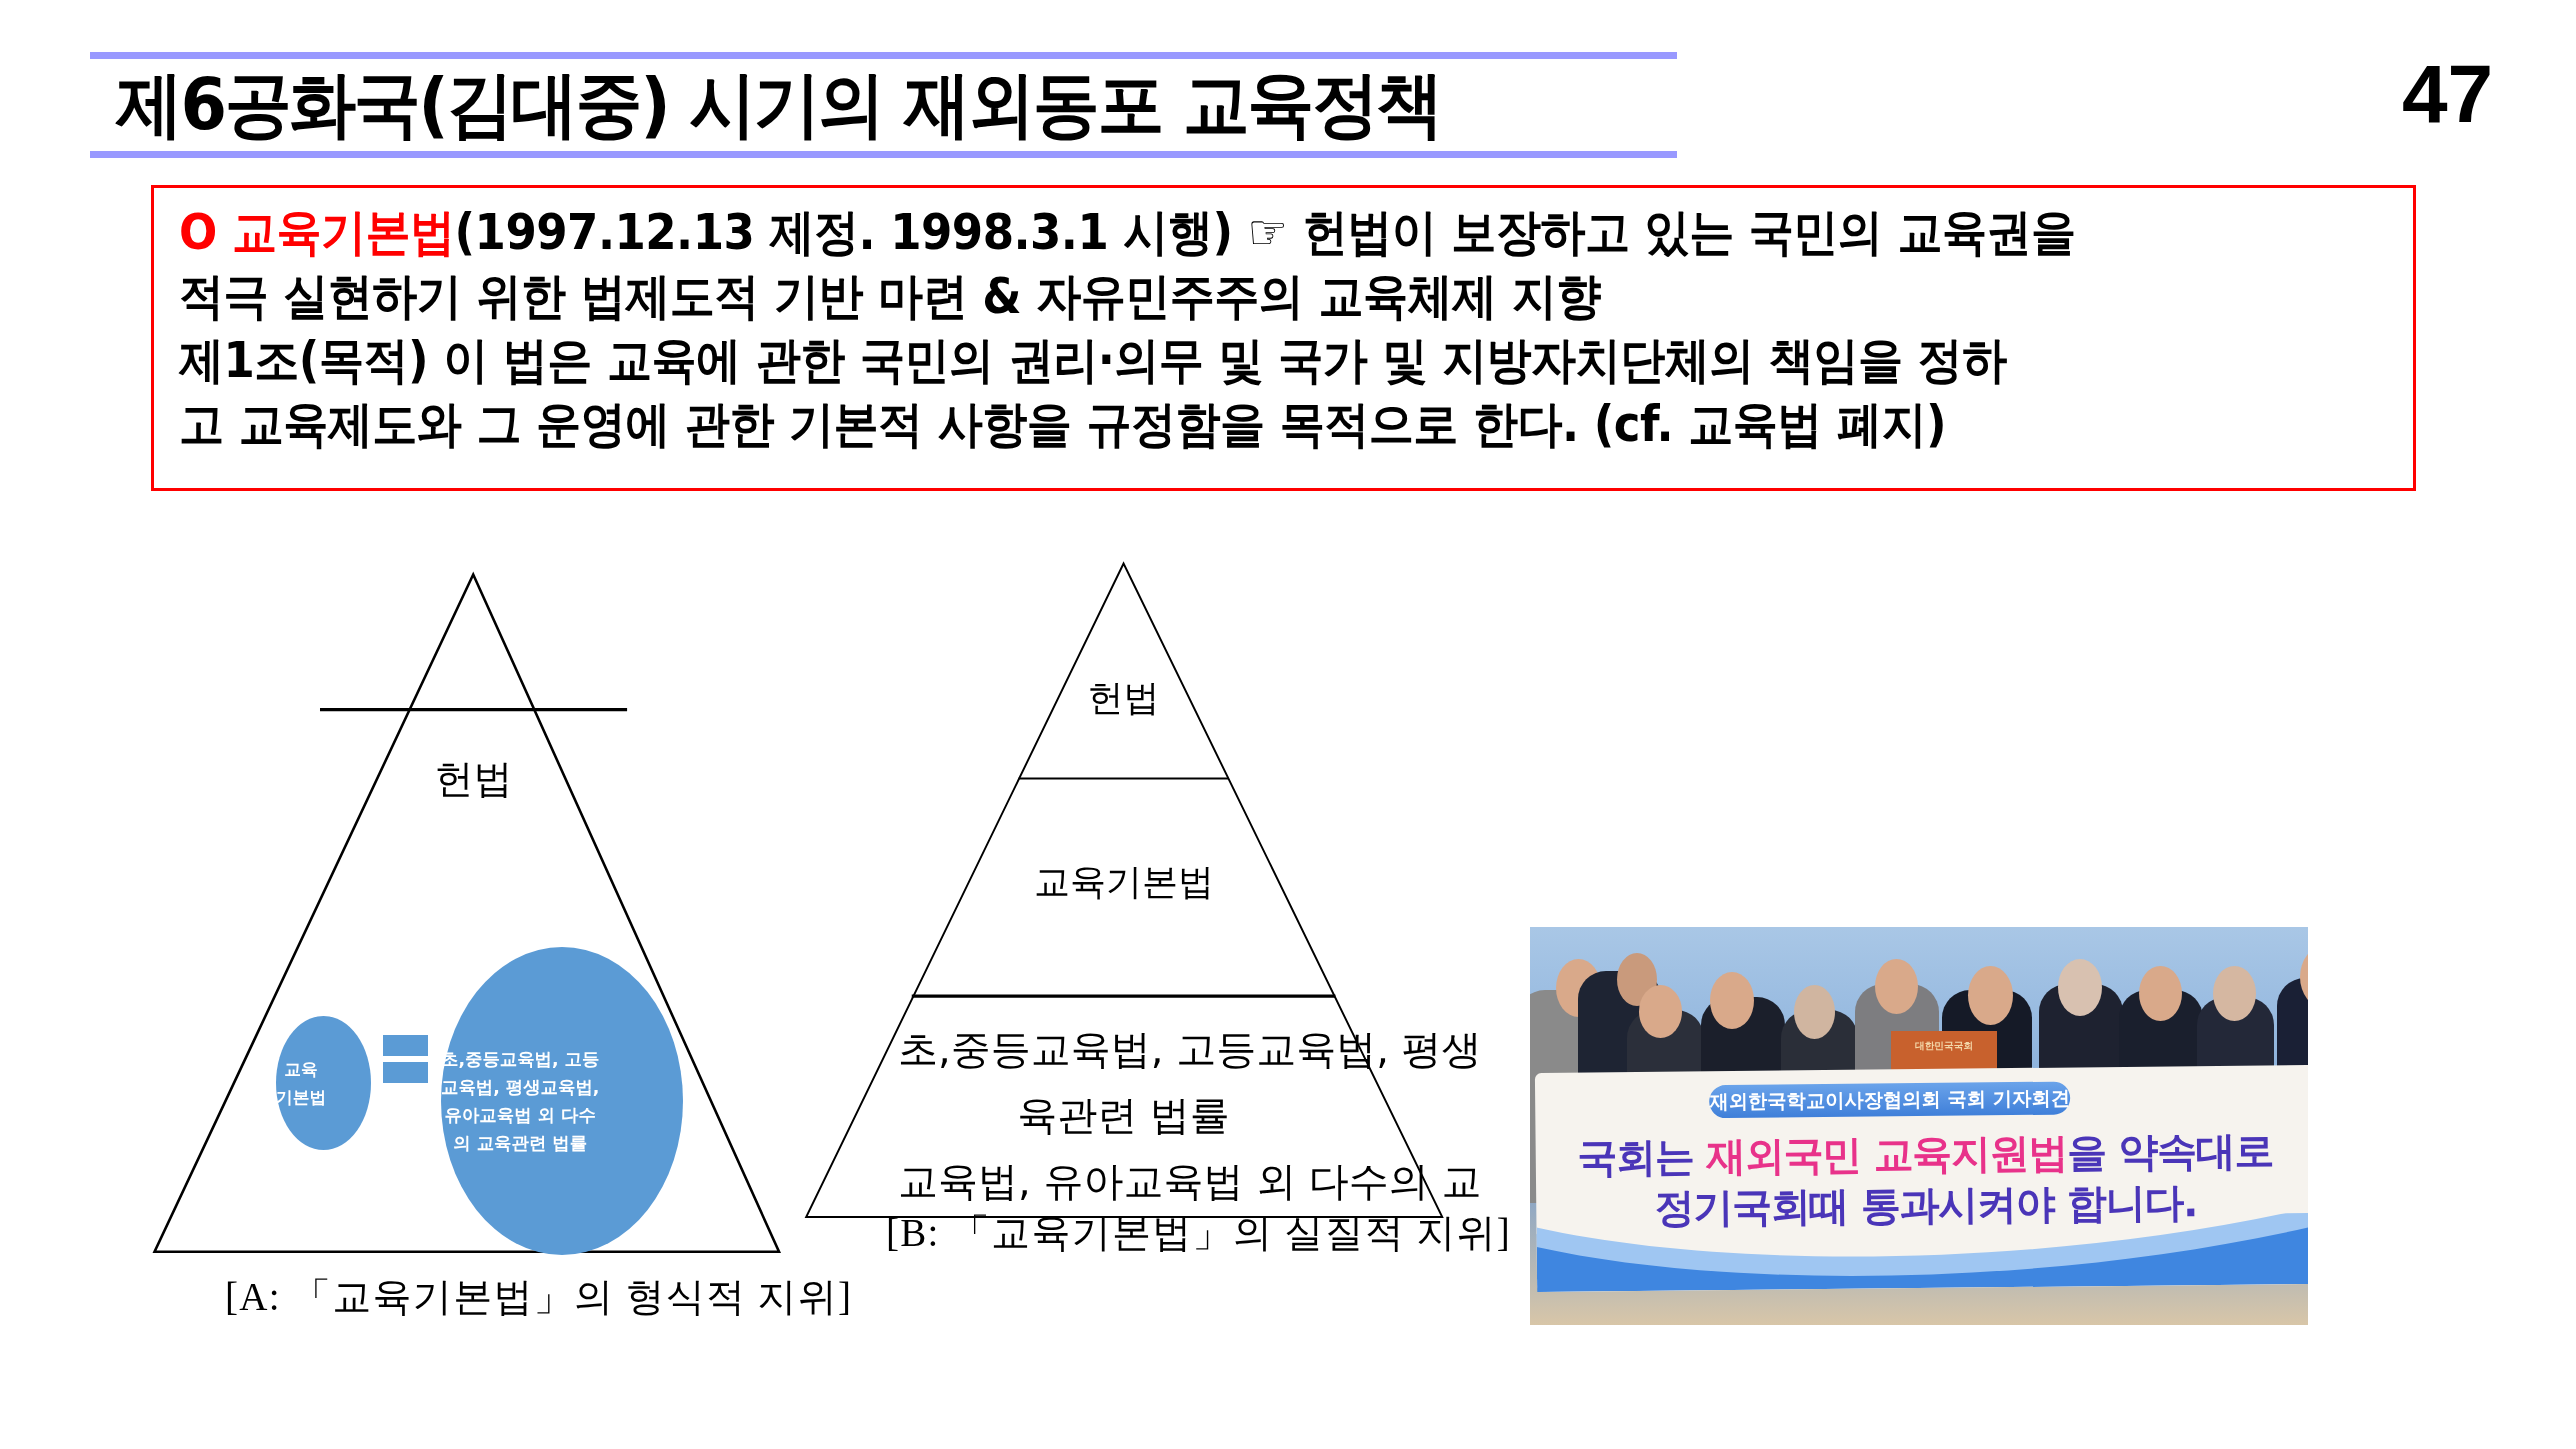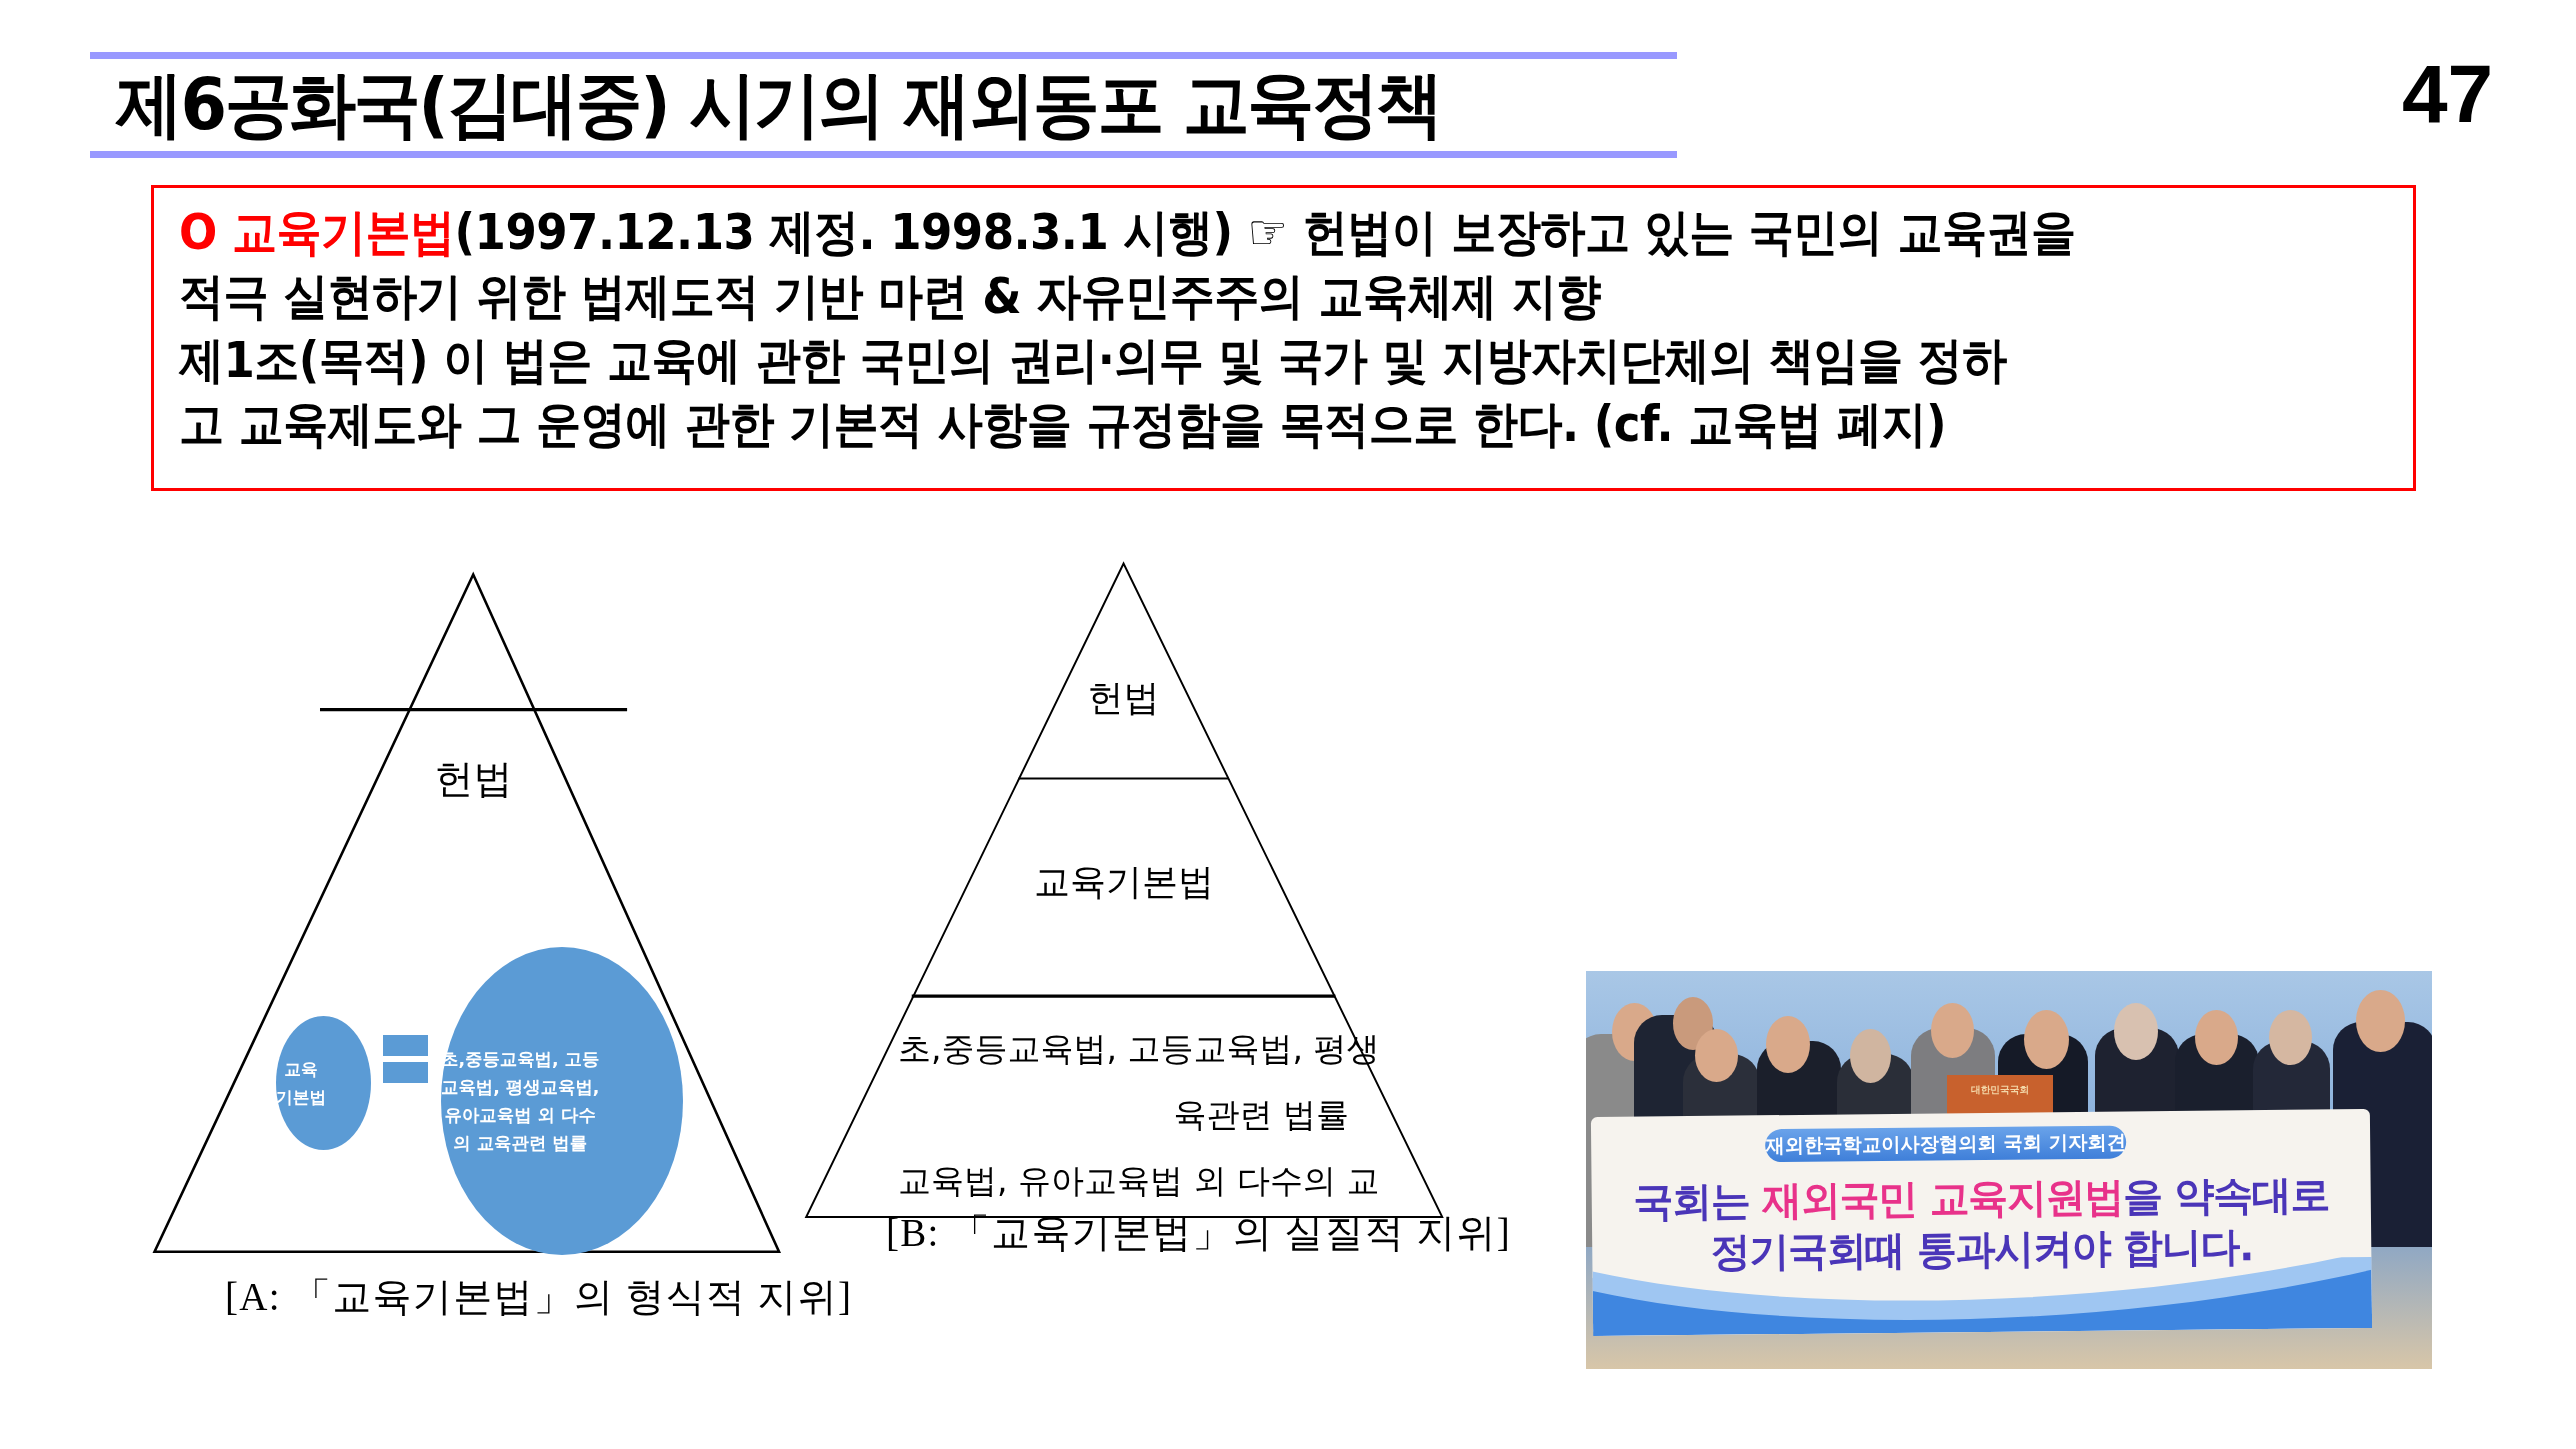--- a/index.html
+++ b/index.html
@@ -27,22 +27,22 @@
   .diagram svg { position: absolute; left: 0; top: 0; overflow: visible; }
   .diag-label { position: absolute; text-align: center; white-space: nowrap; }
   .caption { position: absolute; font-family: Liberation Serif, serif;
              font-size: 39px; white-space: nowrap; letter-spacing: 1.3px; }
 
   .circle { position: absolute; border-radius: 50%; background: #5b9bd5; color: #ffffff;
             display: flex; align-items: center; text-align: center;
             font-weight: bold; }
   .eq-bar { position: absolute; background: #5b9bd5; width: 45px; height: 20.6px; }
 
-  .photo { position: absolute; left: 1586px; top: 927px; width: 846px; height: 398px; overflow: hidden;
-           background: linear-gradient(180deg, #a9c7e6 0%, #8fb4dd 35%, #7a9fcc 60%, #d8c6a8 100%); margin-top: 44px; }
+  .photo { position: absolute; left: 1530px; top: 927px; width: 778px; height: 398px; overflow: hidden;
+           background: linear-gradient(180deg, #a9c7e6 0%, #8fb4dd 35%, #7a9fcc 60%, #d8c6a8 100%); }
   .person { position: absolute; bottom: 122px; border-radius: 28px 28px 3.9px 3.9px; }
   .head { position: absolute; border-radius: 50%; background: #d9a98a; }
   .podium { position: absolute; left: 149px; top: 0; }
   .banner { position: absolute; left: 6.4px; top: 142px; width: 779px; height: 219px;
             background: #f6f3ee; border-radius: 6.4px; transform: rotate(-0.6deg); }
   .banner-wave { position: absolute; left: 0; bottom: 0; width: 100%; height: 71px; }
   .banner-header { position: absolute; left: 174px; top: 14px; width: 361px; height: 33px;
                    background: linear-gradient(180deg, #6aa3ea, #3f7fd9); border-radius: 16.7px;
                    color: #ffffff; font-size: 19.3px; line-height: 33px; text-align: center; font-weight: bold; }
   .banner-line1 { position: absolute; left: 0; width: 100%; top: 58px; text-align: center;
@@ -98,21 +98,21 @@
 </div>
 
 <div class="diagram" style="left:0;top:0;width:1481px;height:1352px;">
   <svg width="1481" height="1352" viewBox="0 0 2300 2100">
     <polygon points="1745,838 1252,1853 2240,1853" fill="#ffffff" stroke="#000" stroke-width="3"></polygon>
     <line x1="1582" y1="1172" x2="1908" y2="1172" stroke="#000" stroke-width="3"></line>
     <line x1="1416" y1="1510" x2="2074" y2="1510" stroke="#000" stroke-width="5"></line>
   </svg>
   <div class="diag-label" style="left:1059px;top:650px;width:129px;font-size:36px;">헌법</div>
   <div class="diag-label" style="left:995px;top:834px;width:258px;font-size:36px;">교육기본법</div>
-  <div class="diag-label" style="left:898px;top:992px;width:451px;font-size:33px;line-height:66px;text-align:right;">
+  <div class="diag-label" style="left:898px;top:992px;width:451px;font-size:40px;line-height:66px;">
     <div>초,중등교육법, 고등교육법, 평생</div>
     <div>육관련 법률</div>
     <div>교육법, 유아교육법 외 다수의 교</div>
   </div>
   <div class="caption" style="left:886px;top:1182px;">[B: 「교육기본법」의 실질적 지위]</div>
 </div>
 
 <div class="photo">
 
   <div class="person" style="left:-13px;width:77px;height:213px;background:#8a8a8a;"></div>

